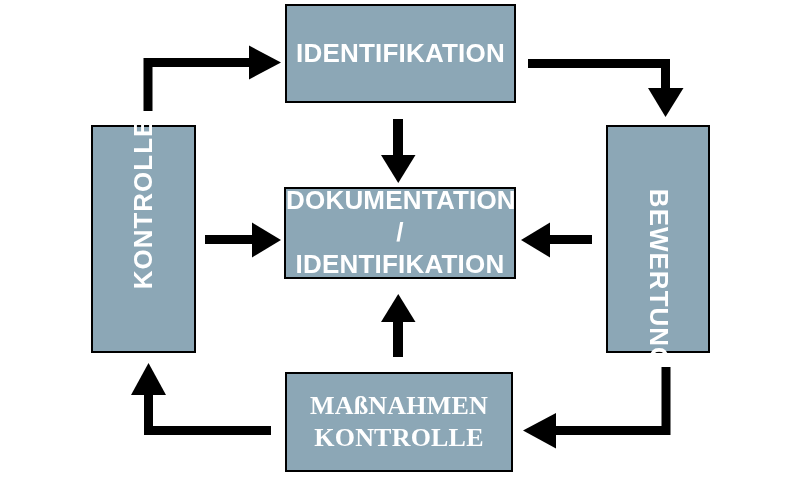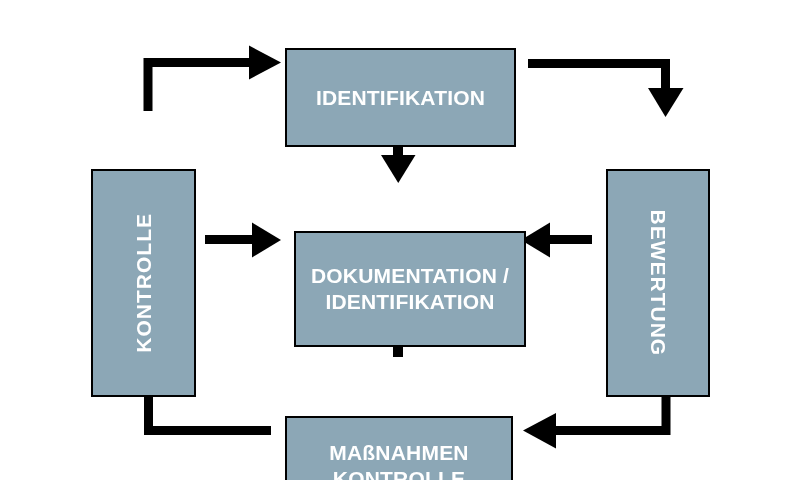--- a/index.html
+++ b/index.html
@@ -30,35 +30,33 @@
     fill: var(--arrow-color, #000000);
     stroke: none;
   }
   .node {
     position: absolute;
     box-sizing: border-box;
     background: var(--node-fill, #8ca7b6);
     border: 2px solid var(--node-border, #000000);
     display: flex;
     flex-direction: column;
-    align-items: center;
     justify-content: center;
     text-align: center;
     color: var(--label-color, #ffffff);
     font-weight: bold;
-    font-size: 21px;
+    font-size: 26px;
     line-height: 1.22;
     letter-spacing: 0.2px;
-    margin-top: 44px;
   }
   #node-identifikation { left: 285px; top: 4px;   width: 231px; height: 99px; }
-  #node-dokumentation  { left: 294px; top: 187px; width: 232px; height: 116px; }
+  #node-dokumentation  { left: 284px; top: 187px; width: 232px; height: 92px; }
   #node-kontrolle      { left: 91px;  top: 125px; width: 105px; height: 228px; }
   #node-bewertung      { left: 606px; top: 125px; width: 104px; height: 228px; }
-  #node-massnahmen     { left: 285px; top: 372px; width: 228px; height: 100px; }
+  #node-massnahmen     { left: 285px; top: 372px; width: 228px; height: 100px; font-family: Liberation Serif, serif; }
   .rot-ccw { transform: rotate(-90deg); white-space: nowrap; letter-spacing: 1px; }
   .rot-cw  { transform: rotate(90deg);  white-space: nowrap; letter-spacing: 1px; }
 </style>
 </head>
 <body>
 
 <div class="stage">
 
   <svg class="arrows" viewBox="0 0 800 480">
 

